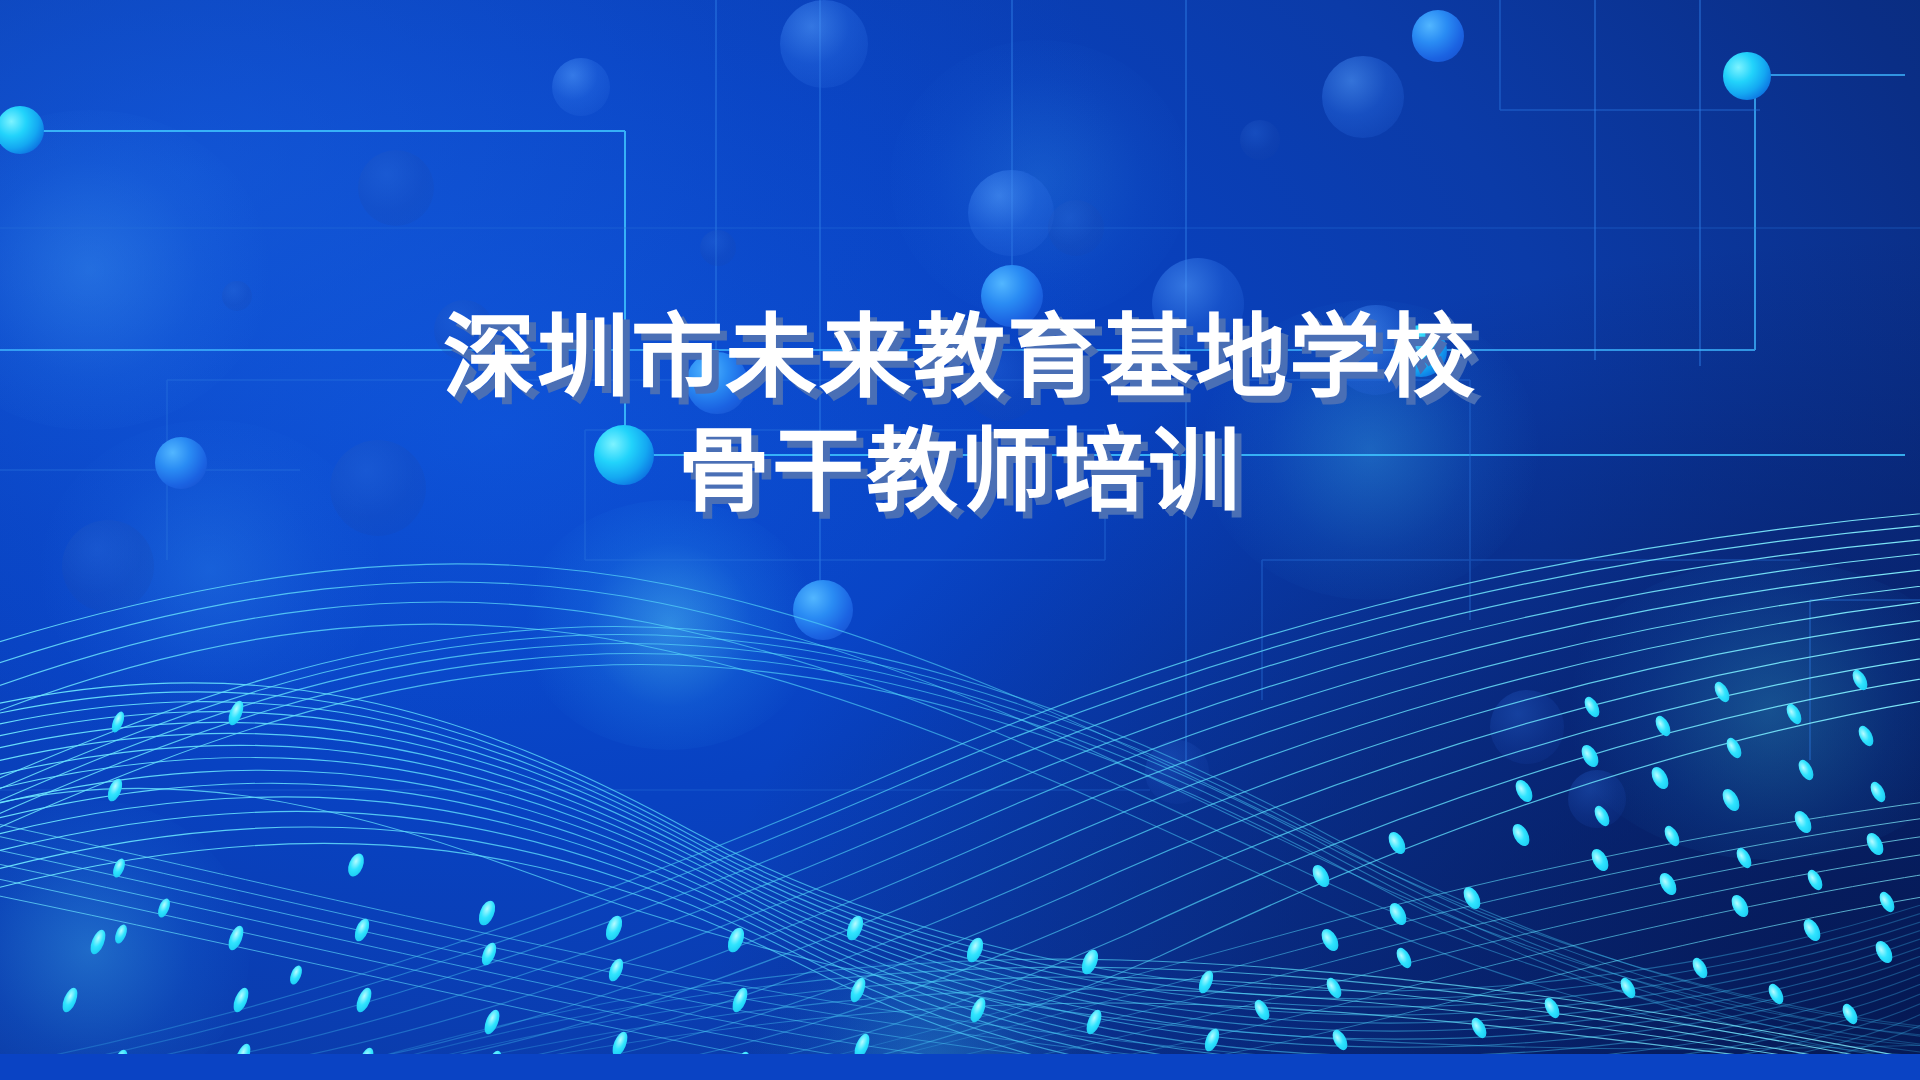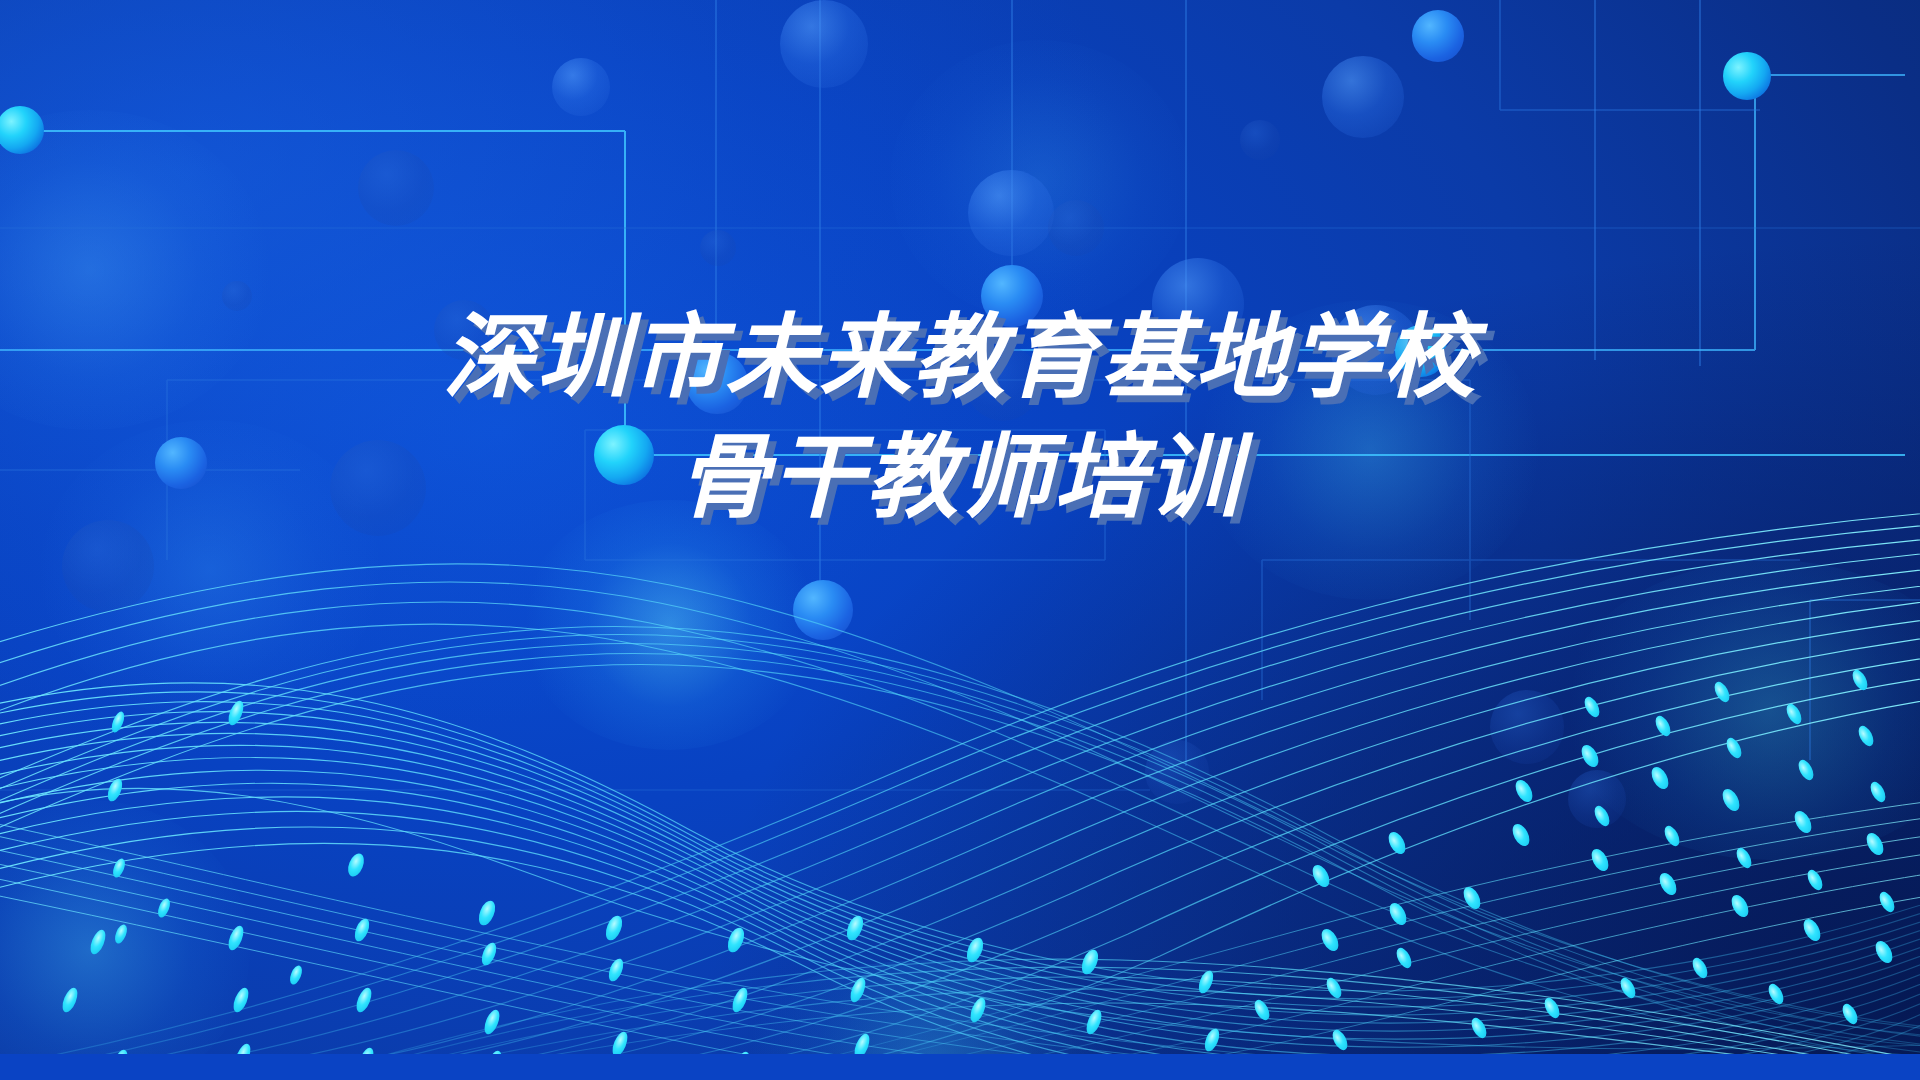--- a/index.html
+++ b/index.html
@@ -50,33 +50,33 @@
   .sph-soft{background:radial-gradient(circle at 36% 30%, rgba(86,160,255,.55) 0%, rgba(44,112,230,.38) 45%, rgba(26,80,200,.16) 100%);}
   .sph-dark{background:radial-gradient(circle at 38% 32%, rgba(40,100,210,.40) 0%, rgba(26,74,180,.26) 52%, rgba(16,54,150,.10) 100%);}
 
   
   .waves{position:absolute;inset:0;}
   .waves svg{display:block;width:1920px;height:1080px;}
 
   
   .text-wrap{
     position:absolute;left:0;right:0;top:300px;
-    text-align:center;z-index:40;font-style:italic;
+    text-align:center;z-index:40;
   }
   .title-line{
     display:block;
     color:#ffffff;
     font-weight:bold;
     font-size:92px;
     line-height:114px;
     letter-spacing:2px;
     text-shadow:7px 7px 0 #4a6fb5;
     white-space:nowrap;
   }
-  .title-line.l2{margin-top:6px;}
+  .title-line.l2{}
   .date{
     display:block;
     margin-top:96px;
     color:#f2f7ff;
     font-weight:bold;
     font-size:46px;
     letter-spacing:1px;
     text-shadow:2px 2px 4px rgba(4,22,70,.45);
   }
 </style>

